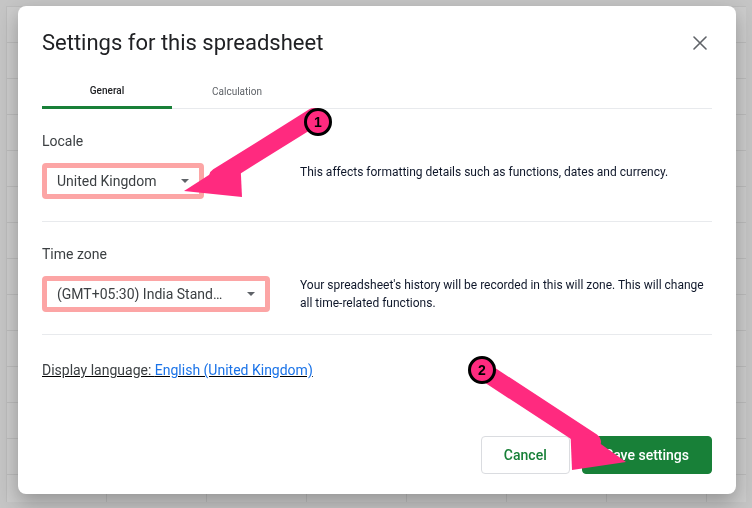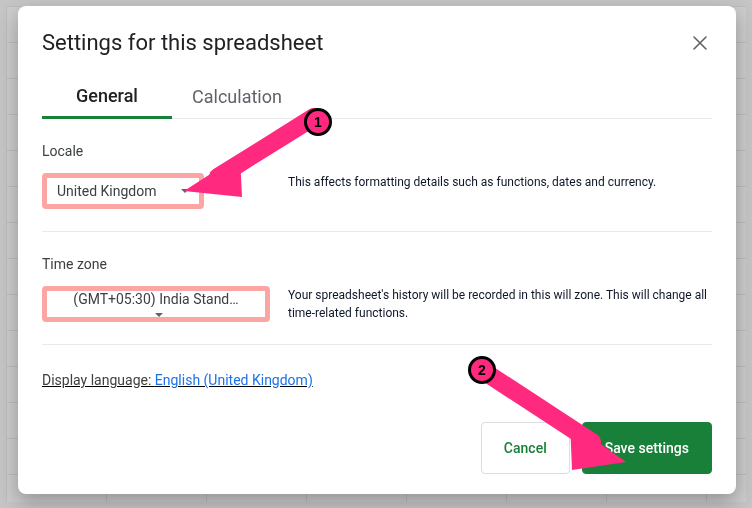--- a/index.html
+++ b/index.html
@@ -66,37 +66,37 @@
     }
     .tabs {
       display: flex;
       margin-top: 20px;
       border-bottom: 1px solid #e8eaed;
     }
     .tab {
       padding: 10px 0;
       width: 130px;
       text-align: center;
-      font-size: 18px;
+      font-size: 10px;
       color: #5f6368;
       cursor: pointer;
       border: none;
       background: transparent;
       font-family: inherit;
     }
     .tab.active {
       color: #202124;
       font-weight: 500;
       border-bottom: 3px solid #188038;
       margin-bottom: -1px;
     }
     .section {
       display: flex;
       padding: 24px 0 22px 0;
-      gap: 10px;
+      gap: 22px;
     }
     .section + .section {
       border-top: 1px solid #e8eaed;
     }
     .left-col {
       width: 236px;
       flex-shrink: 0;
     }
     .field-label {
       font-size: 14px;
@@ -109,21 +109,21 @@
       height: 36px;
       padding: 0 10px;
       display: flex;
       align-items: center;
       justify-content: space-between;
       font-size: 14px;
       color: #3c4043;
       cursor: pointer;
       background: #fff;
     }
-    .select.wide { width: 228px; flex-direction: column; }
+    .select.wide { width: 228px; }
     .select.narrow { width: 162px; }
     .select-text {
       overflow: hidden;
       white-space: nowrap;
       text-overflow: ellipsis;
     }
     .caret {
       width: 0;
       height: 0;
       border-left: 4px solid transparent;
@@ -155,21 +155,21 @@
       cursor: pointer;
     }
     .footer {
       position: absolute;
       right: 24px;
       bottom: 20px;
       display: flex;
       gap: 12px;
     }
     .btn {
-      height: 52px;
+      height: 38px;
       padding: 0 22px;
       border-radius: 4px;
       font-size: 14px;
       font-weight: 500;
       cursor: pointer;
       font-family: inherit;
       display: flex;
       align-items: center;
     }
     .btn.cancel {

